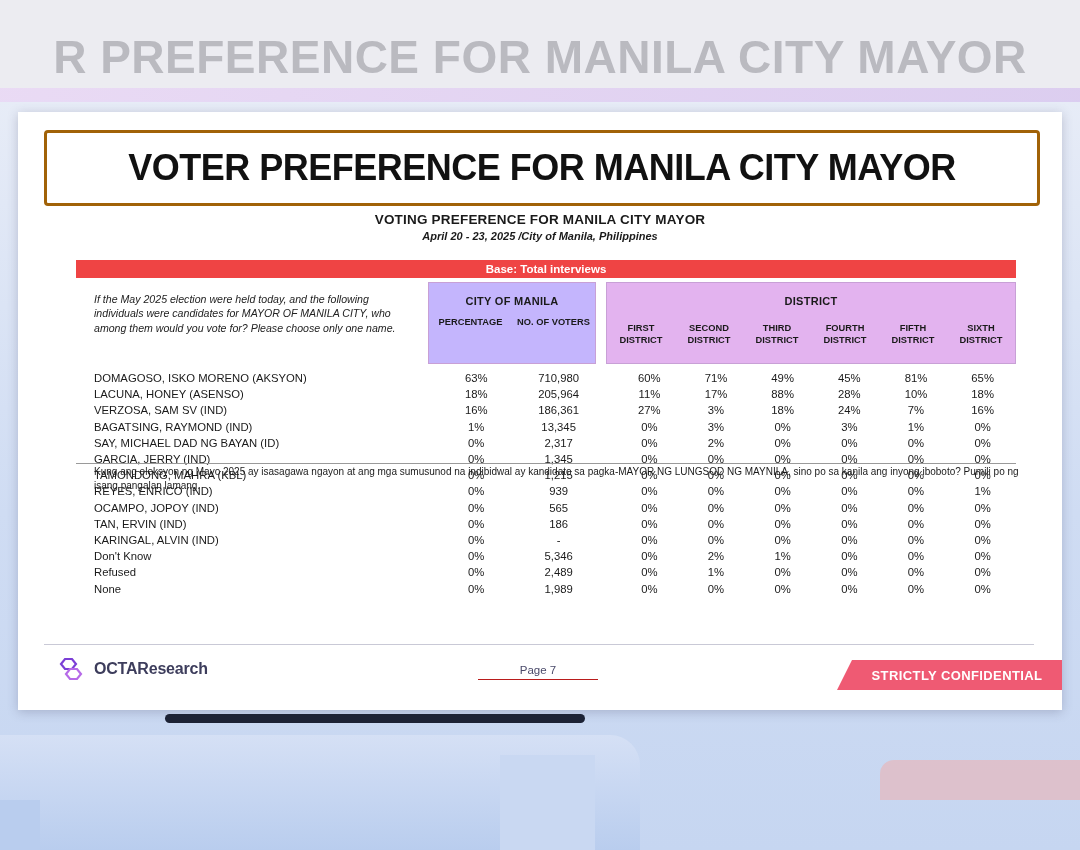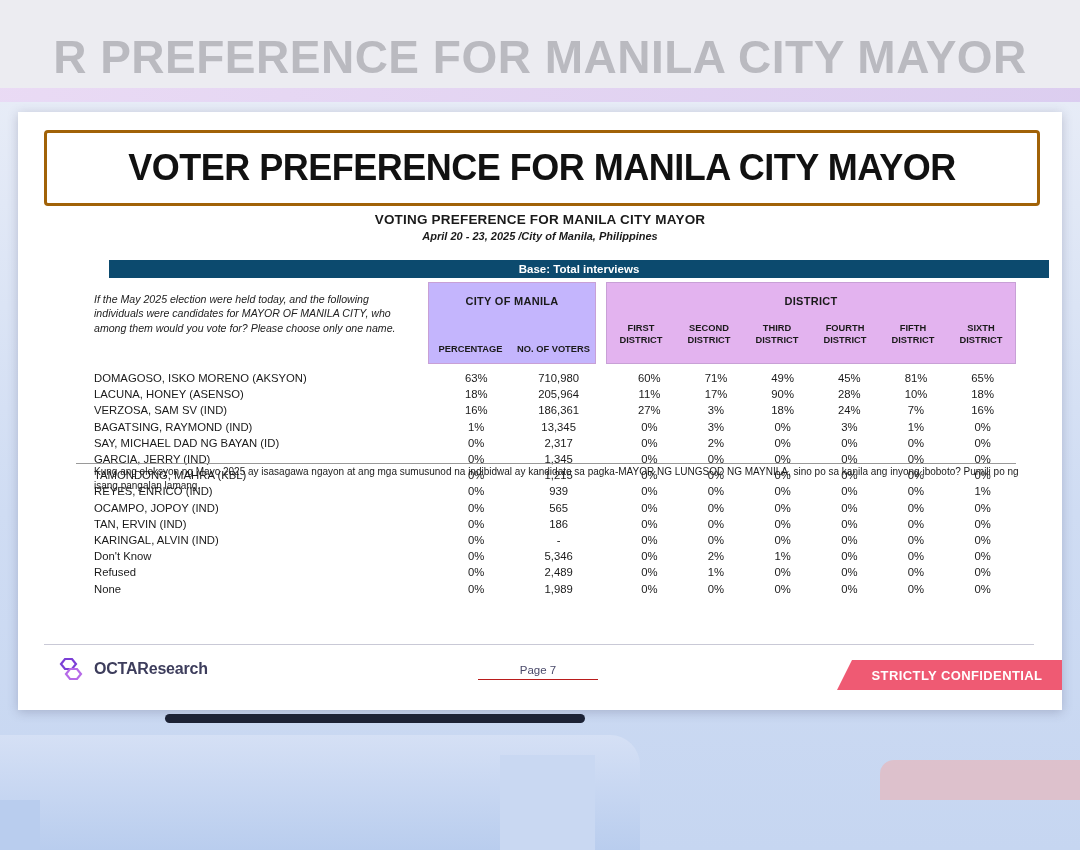--- a/index.html
+++ b/index.html
@@ -121,28 +121,27 @@
     font-weight: bold;
     color: #1a1a1a;
     margin-top: 3px;
     font-style: italic;
   }
 
   .base-bar {
     position: absolute;
     left: 58px; top: 148px;
     width: 940px; height: 18px;
-    background: #0c4a6e;
+    background: #ef4444;
     color: #ffffff;
     font-size: 11.5px;
     font-weight: bold;
     display: flex;
     align-items: center;
     justify-content: center;
-    margin-left: 33px;
   }
 
   
   .hdr-question {
     position: absolute;
     left: 58px; top: 170px;
     width: 345px; height: 82px;
     font-style: italic;
     font-size: 10.6px;
     line-height: 1.35;
@@ -161,21 +160,21 @@
   .hdr-city .grp {
     text-align: center;
     font-size: 11px;
     font-weight: bold;
     color: #1a1a1a;
     padding-top: 12px;
     letter-spacing: 0.3px;
   }
   .hdr-city .cols {
     display: flex;
-    margin-top: 37px;
+    margin-top: 10px;
   }
   .hdr-city .cols div {
     flex: 1;
     text-align: center;
     font-size: 9.3px;
     font-weight: bold;
     color: #1a1a1a;
     line-height: 1.25;
   }
 
@@ -374,21 +373,21 @@
           <td class="d">45%</td>
           <td class="d">81%</td>
           <td class="d">65%</td>
         </tr>
         <tr>
           <td class="name">LACUNA, HONEY (ASENSO)</td>
           <td class="pct-city">18%</td>
           <td class="voters">205,964</td>
           <td class="d">11%</td>
           <td class="d">17%</td>
-          <td class="d">90%</td>
+          <td class="d">88%</td>
           <td class="d">28%</td>
           <td class="d">10%</td>
           <td class="d">18%</td>
         </tr>
         <tr>
           <td class="name">VERZOSA, SAM SV (IND)</td>
           <td class="pct-city">16%</td>
           <td class="voters">186,361</td>
           <td class="d">27%</td>
           <td class="d">3%</td>

